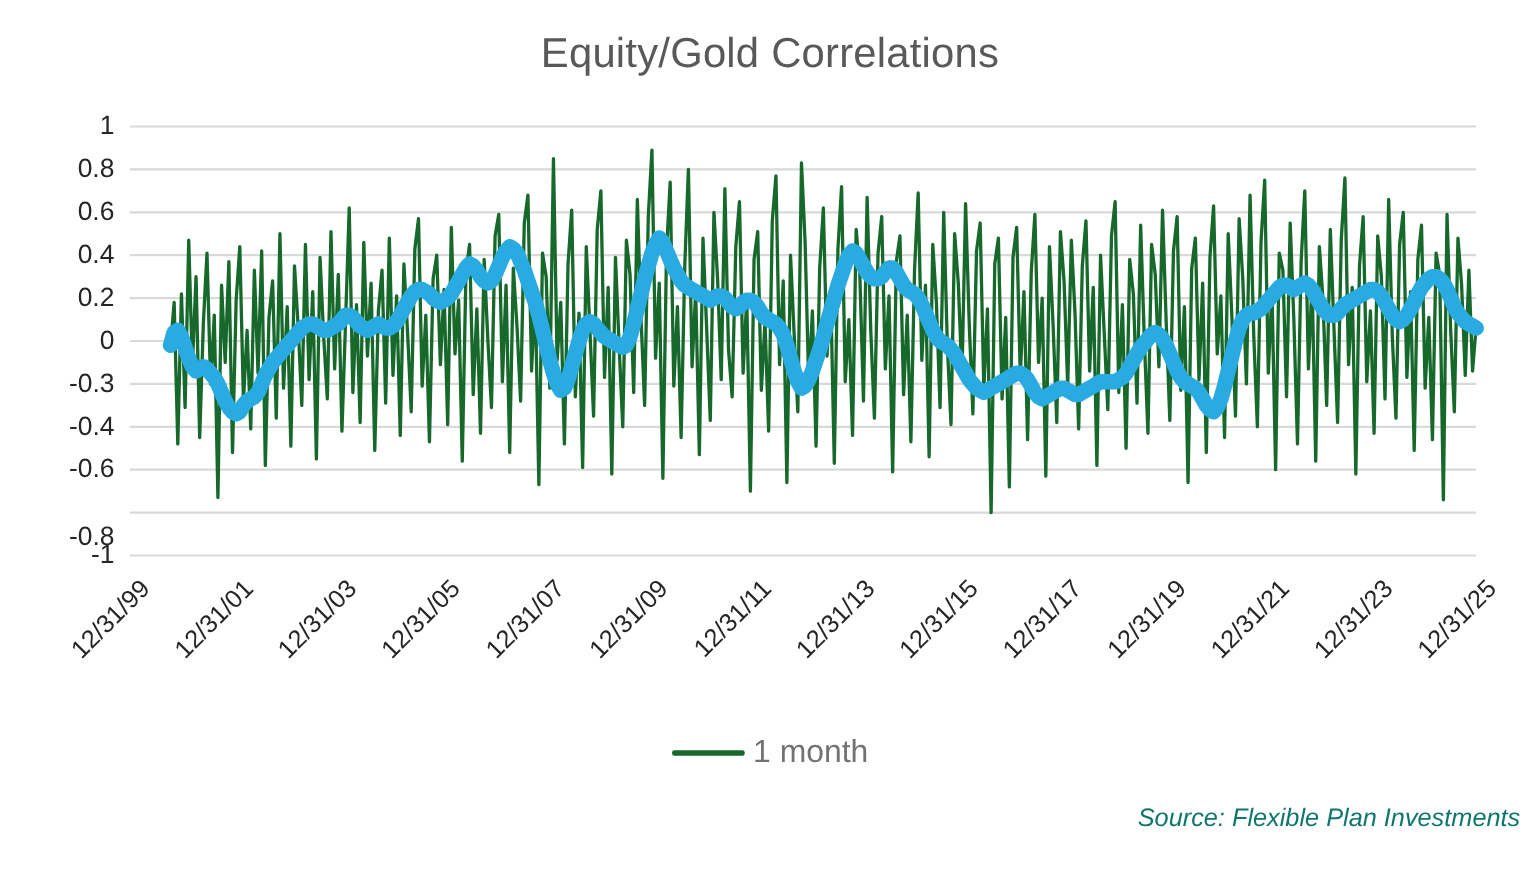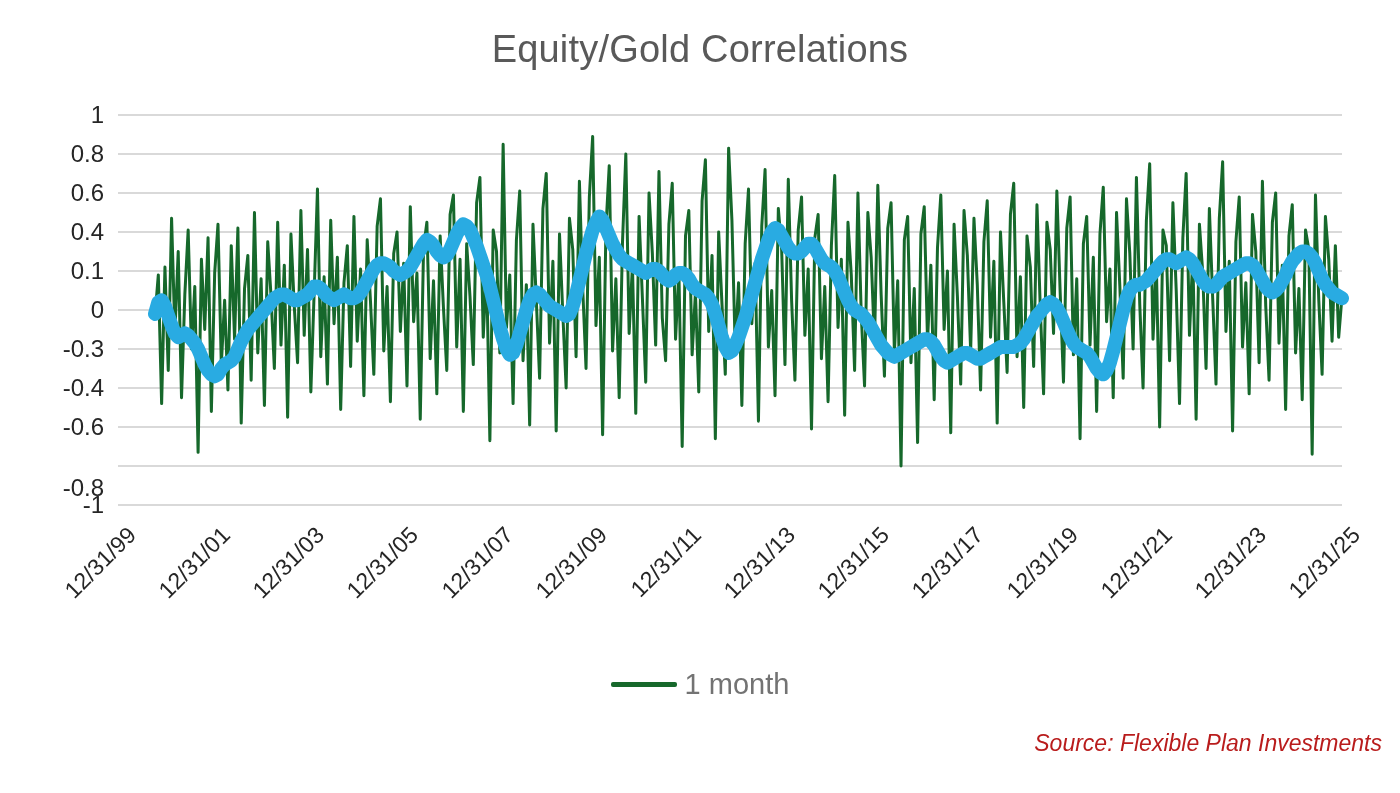--- a/index.html
+++ b/index.html
@@ -105,38 +105,38 @@
     color: #737373;
     font-family: "Liberation Sans", sans-serif;
     white-space: nowrap;
   }
   #source-note {
     position: absolute;
     right: 18px;
     top: 730px;
     font-size: 23px;
     font-style: italic;
-    color: #b91c1c;
+    color: #0f766e;
     font-family: "Liberation Sans", sans-serif;
     white-space: nowrap;
   }
 </style>
 </head>
 <body>
 
 <div id="chart-root">
 
   <div id="chart-title">Equity/Gold Correlations</div>
 
   <div id="ytick-layer">
       <div class="ytick-label" style="top: 103px;">1</div>
       <div class="ytick-label" style="top: 142px;">0.8</div>
       <div class="ytick-label" style="top: 181px;">0.6</div>
       <div class="ytick-label" style="top: 220px;">0.4</div>
-      <div class="ytick-label" style="top: 259px;">0.1</div>
+      <div class="ytick-label" style="top: 259px;">0.2</div>
       <div class="ytick-label" style="top: 298px;">0</div>
       <div class="ytick-label" style="top: 337px;">-0.3</div>
       <div class="ytick-label" style="top: 376px; text-align: right;">-0.4</div>
       <div class="ytick-label" style="top: 415px;">-0.6</div>
       <div class="ytick-label" style="top: 476px;">-0.8</div>
       <div class="ytick-label" style="top: 493px;">-1</div>
     </div>
 
   <svg id="plot-svg" width="1400" height="793">
     <g id="gridlines">

